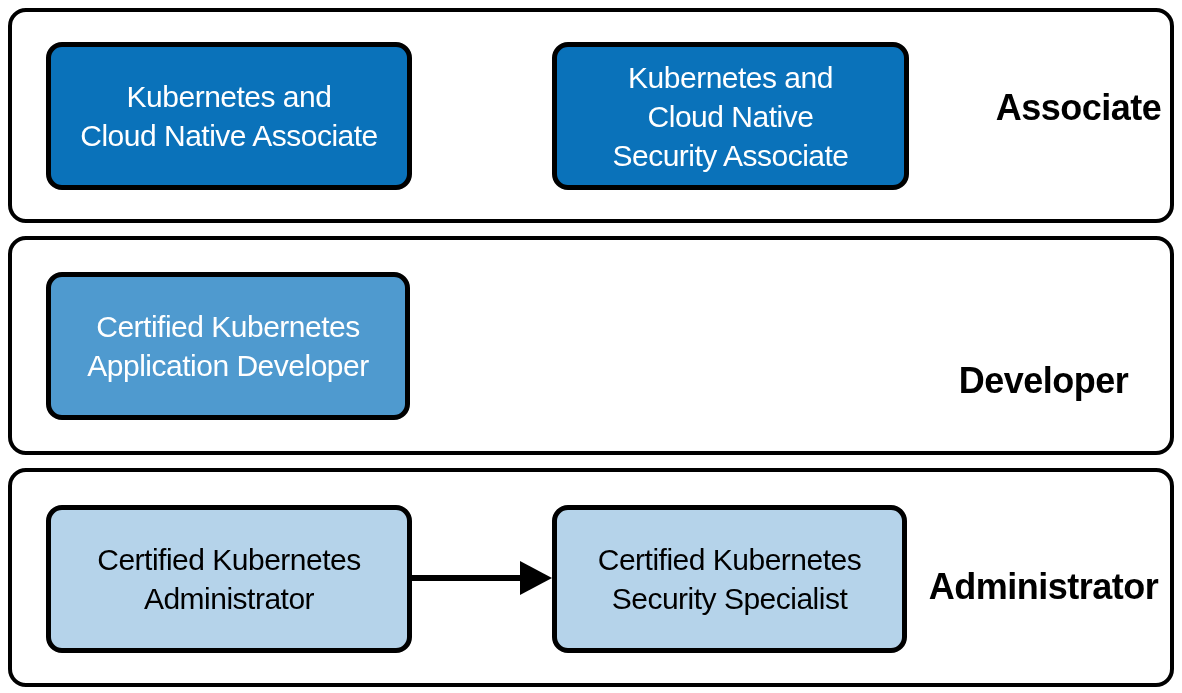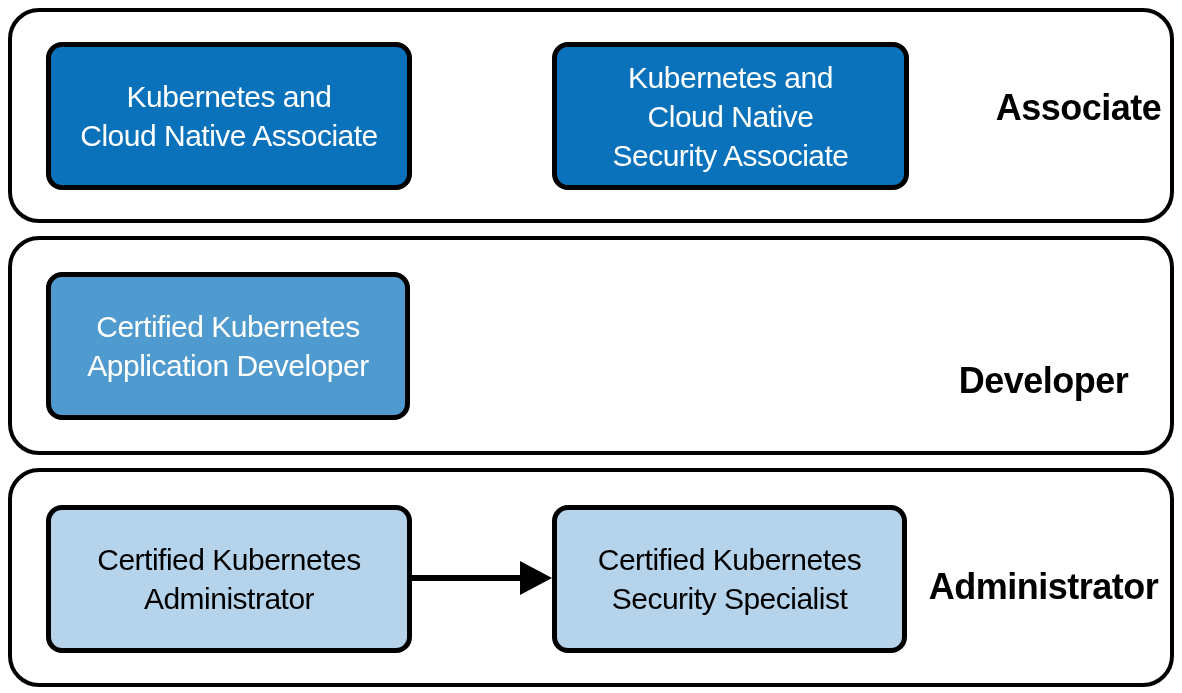--- a/index.html
+++ b/index.html
@@ -14,21 +14,21 @@
     height: 693px;
     background: #ffffff;
     overflow: hidden;
   }
   
   .band {
     position: absolute;
     left: 8px;
     width: 1166px;
     border: 4px solid #000000;
-    border-radius: 31px;
+    border-radius: 18px;
     box-sizing: border-box;
     background: #ffffff;
   }
   .band-associate     { top: 8px;   height: 215px; }
   .band-developer     { top: 236px; height: 219px; }
   .band-administrator { top: 468px; height: 219px; }
 
   
   .node {
     position: absolute;

